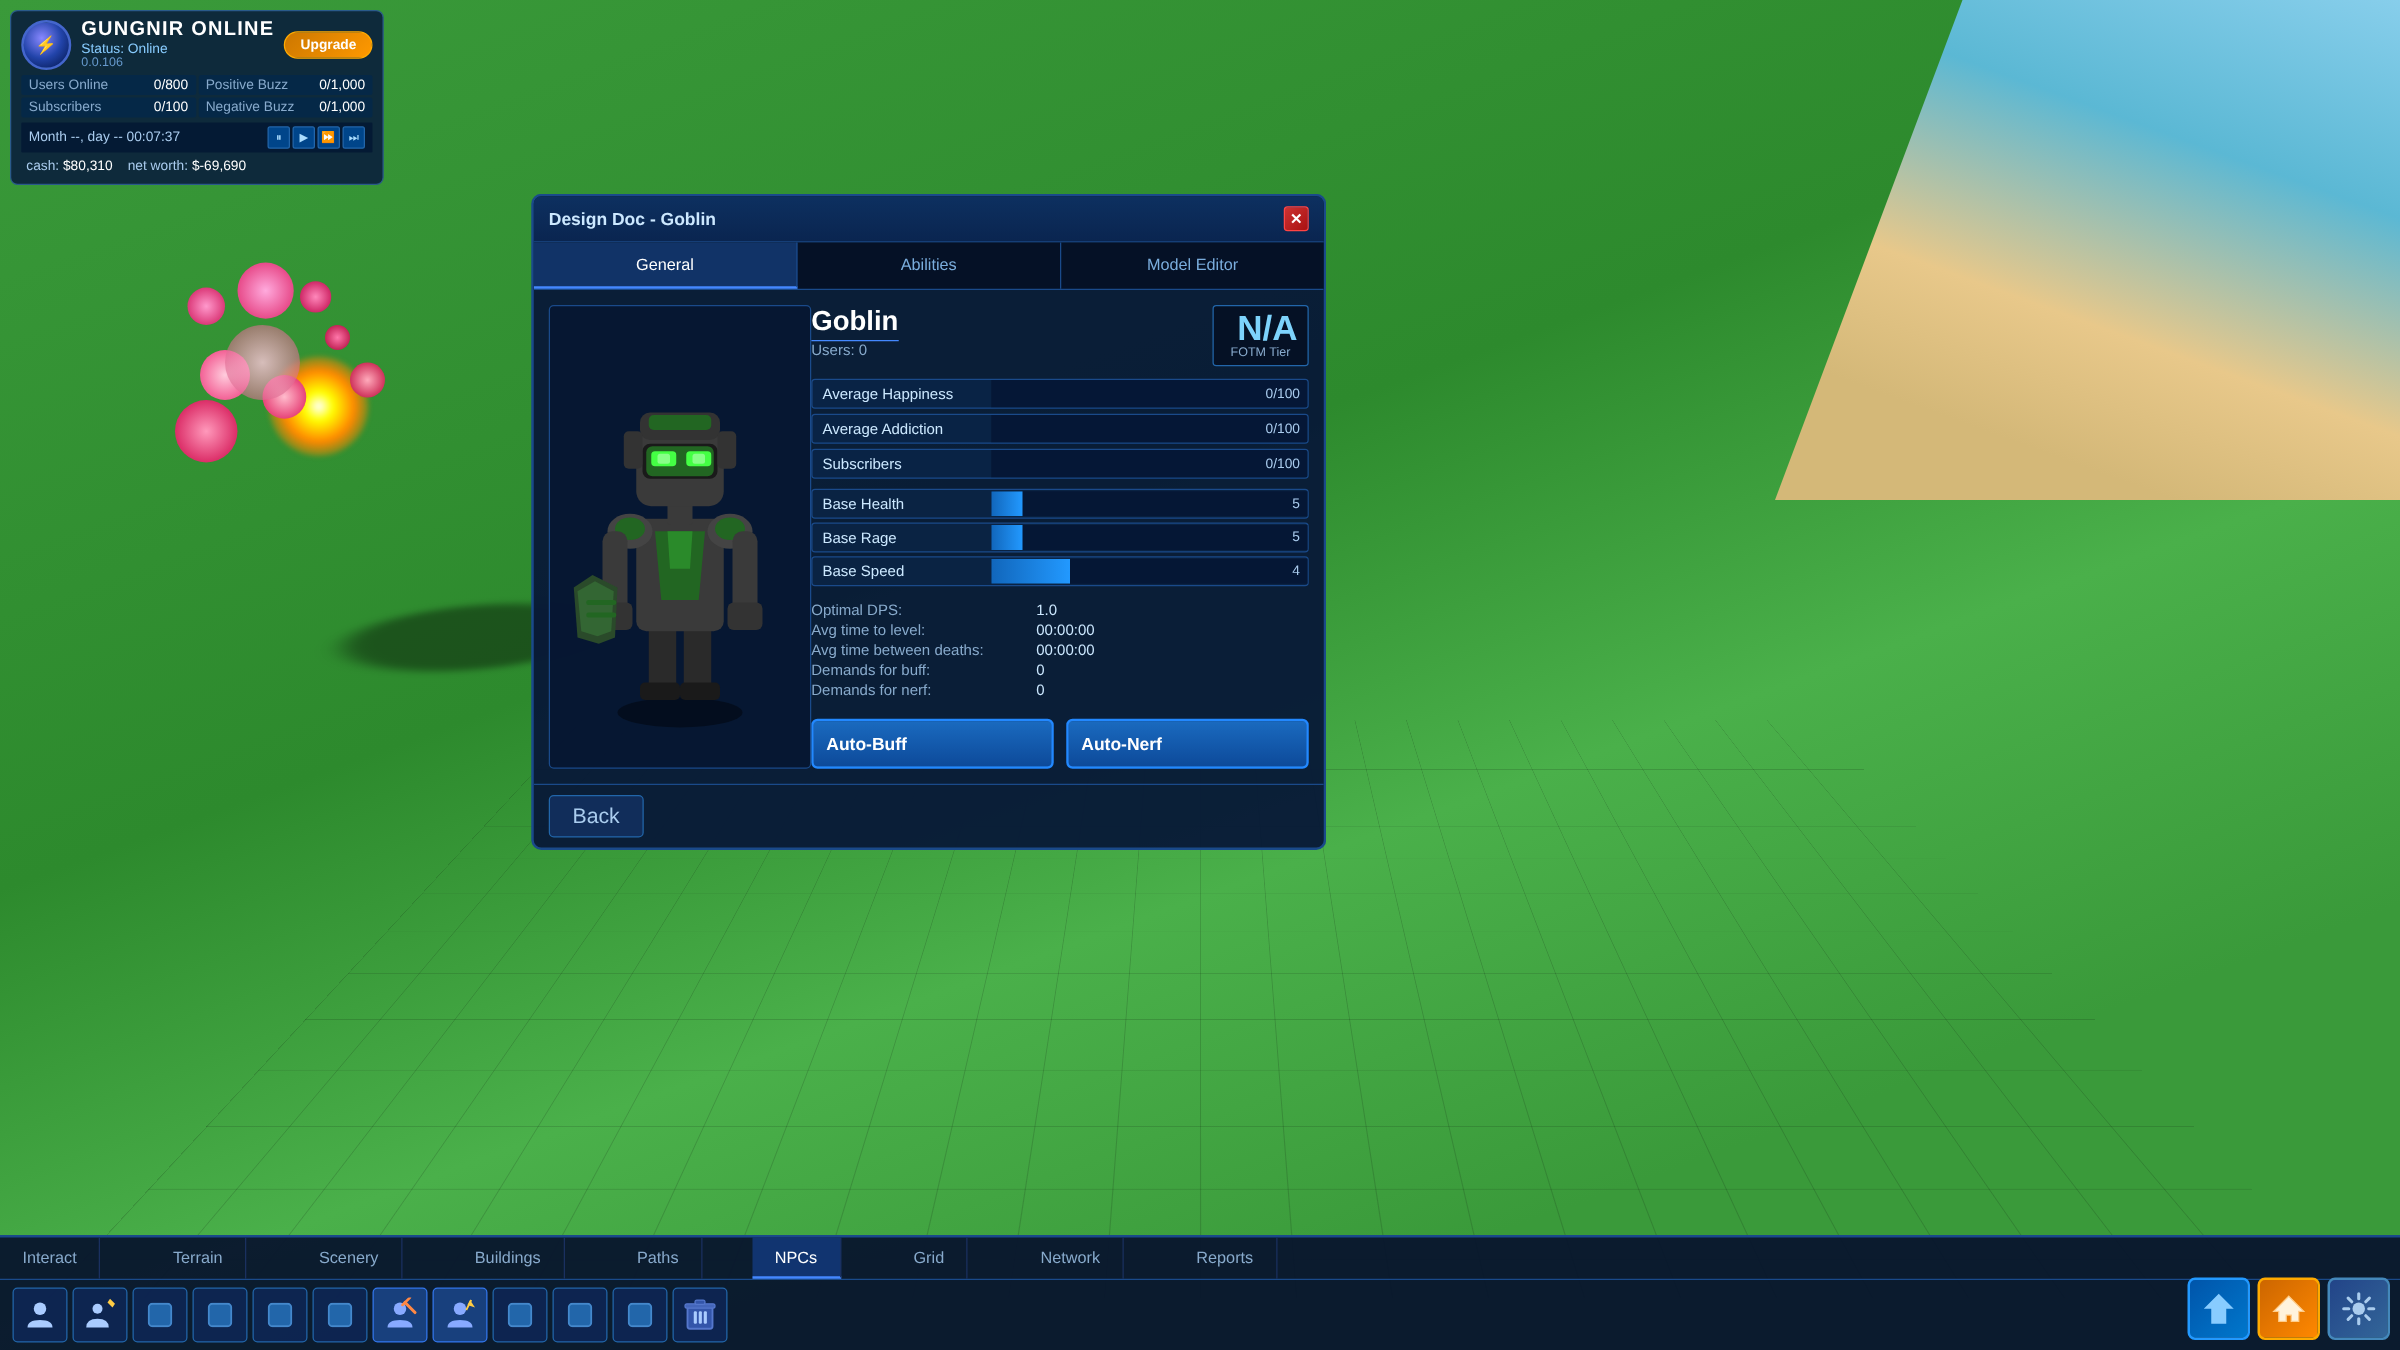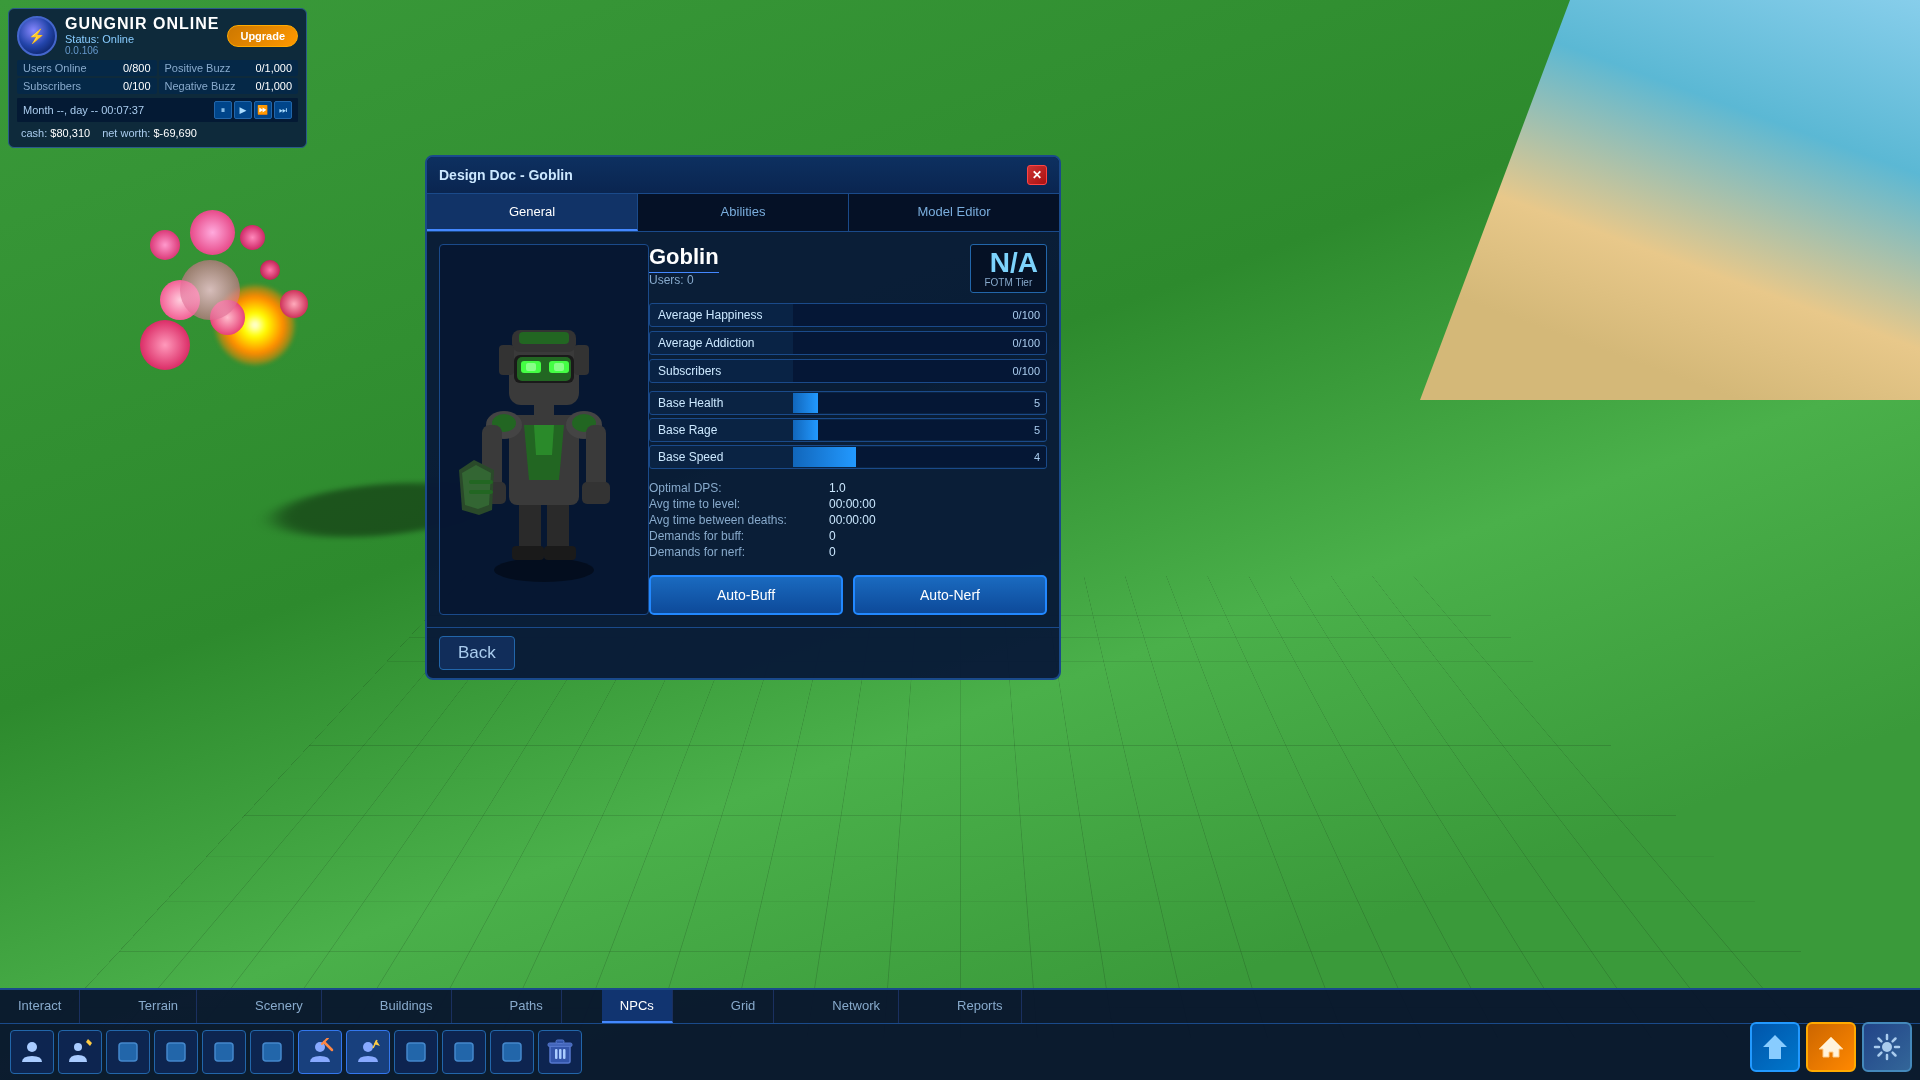--- a/index.html
+++ b/index.html
@@ -470,23 +470,22 @@
     }
 
     .action-btn {
       flex: 1;
       padding: 10px;
       background: linear-gradient(180deg, #1a6abf, #0d4a9a);
       border: 2px solid #2288ff;
       border-radius: 5px;
       color: #ffffff;
       font-size: 14px;
-      font-weight: normal;
+      font-weight: bold;
       cursor: pointer;
-      text-align: center;
     }
 
     
     .dialog-footer {
       padding: 8px 12px;
       border-top: 1px solid #1a4a8a;
     }
 
     .back-btn {
       padding: 6px 18px;

